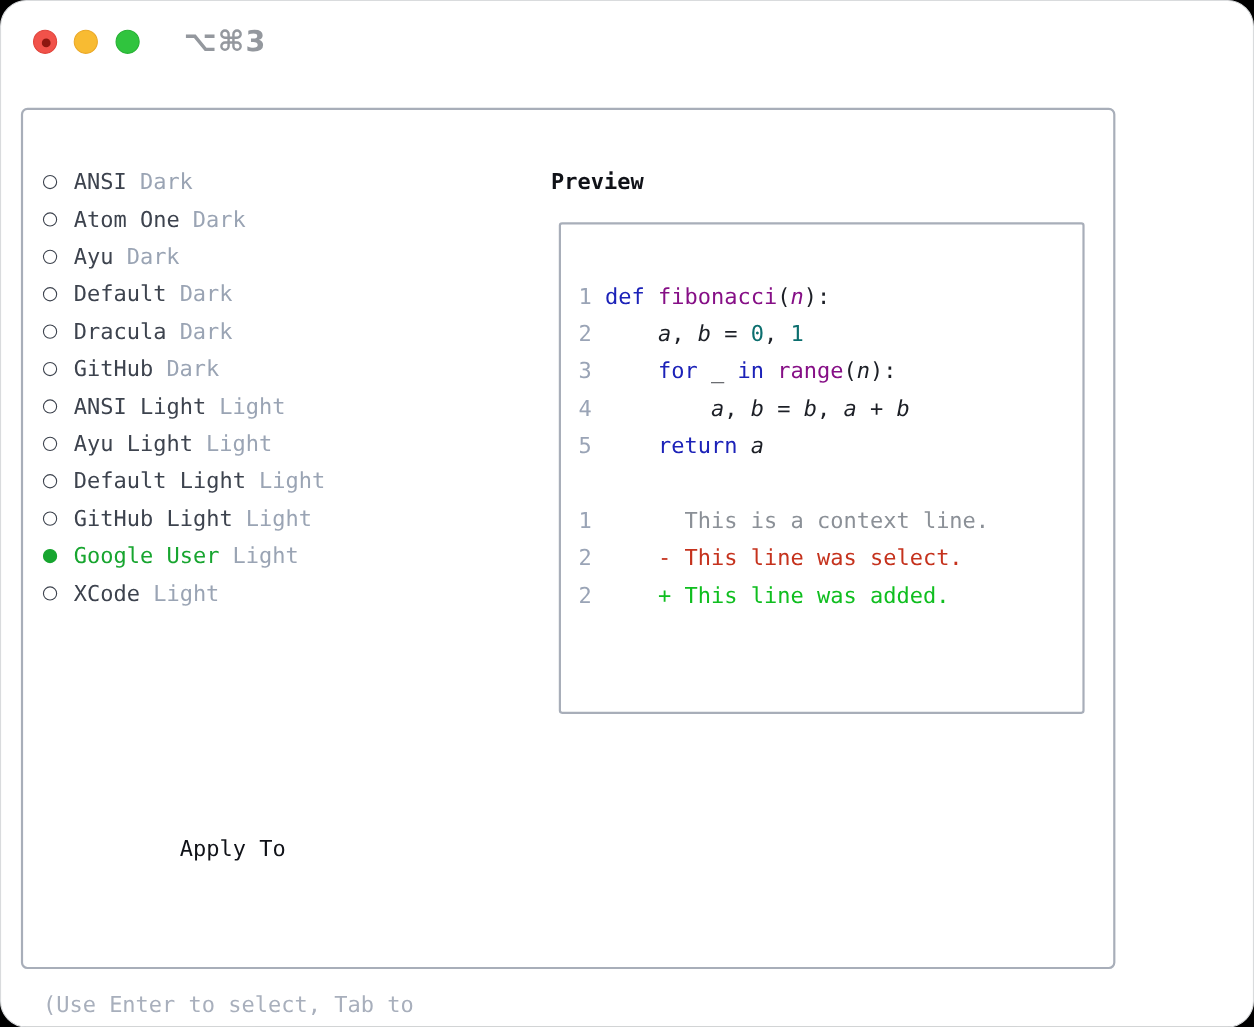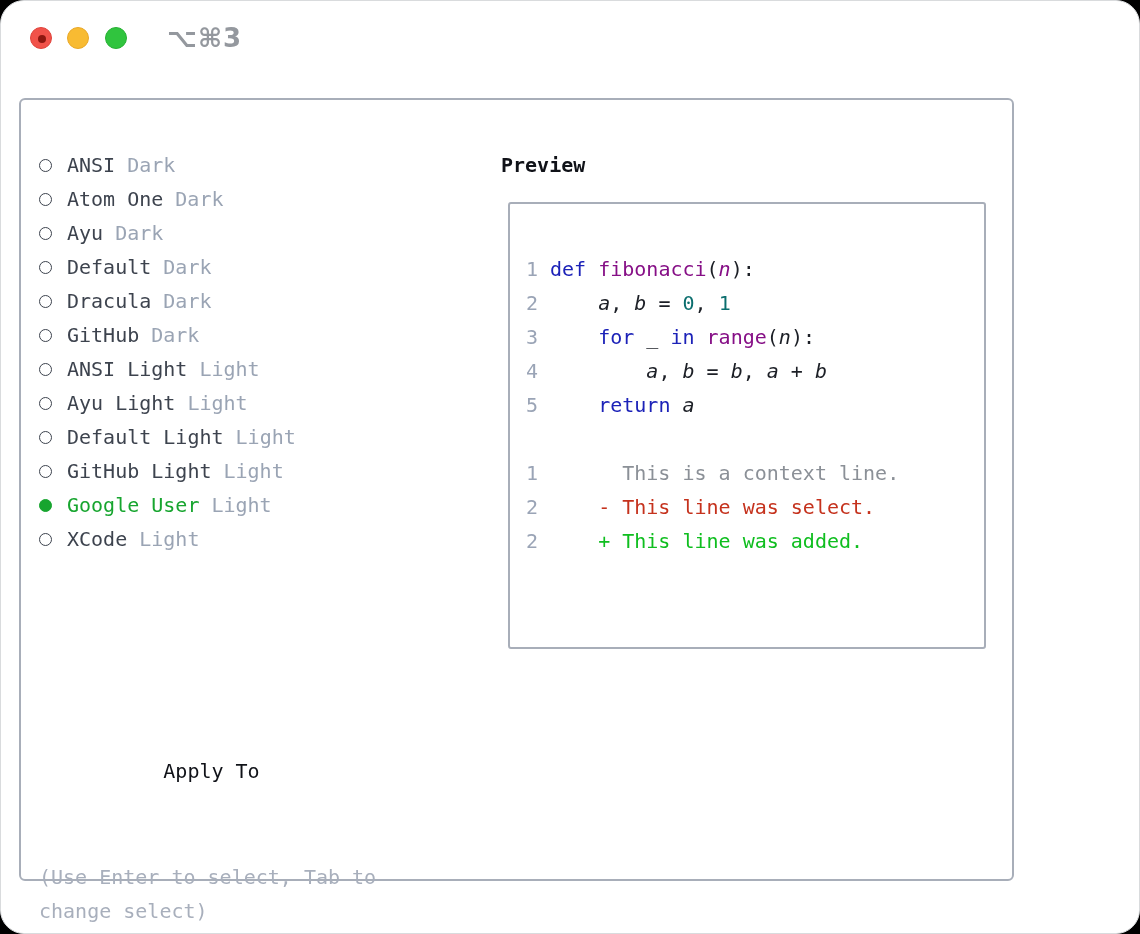--- a/index.html
+++ b/index.html
@@ -29,21 +29,21 @@
   .tag{color:#9aa4b4;margin-left:12px;margin-top:32px;}
   .sel .lbl{color:#17a52f;}
   .dot{display:inline-block;width:13px;height:13px;border-radius:50%;vertical-align:middle;
        margin-top:-3px;box-sizing:border-box;}
   .dot.outline{border:1.5px solid #3d434e;background:transparent;}
   .dot.filled{background:#17a52f;border:1.5px solid #17a52f;}
   .subhdr .lbl{color:#101218;}
   .theme-list{position:absolute;left:18px;top:48px;}
   .apply-block{position:absolute;left:18px;top:620px;}
   .help-block{position:absolute;left:18px;top:760px;}
-  .help-block .row{color:#a8afbc;}
+  .help-block .row{color:#a8afbc;margin-top:36px;}
 
   
   .preview-title{position:absolute;left:480px;top:48px;height:34px;line-height:34px;
                  font-size:20px;font-weight:bold;color:#101218;white-space:pre;}
   .preview-box{position:absolute;left:487px;top:102px;width:478px;height:447px;box-sizing:border-box;
                border:2px solid #a8aeb9;border-radius:3px;background:#fff;overflow:hidden;}
   .code{position:absolute;left:16px;top:48px;}
   .cline{height:34px;line-height:34px;font-size:20px;white-space:pre;}
   .ln{display:inline-block;width:24px;color:#9aa4b6;}
   .tk-pl{color:#1c1f26;}

